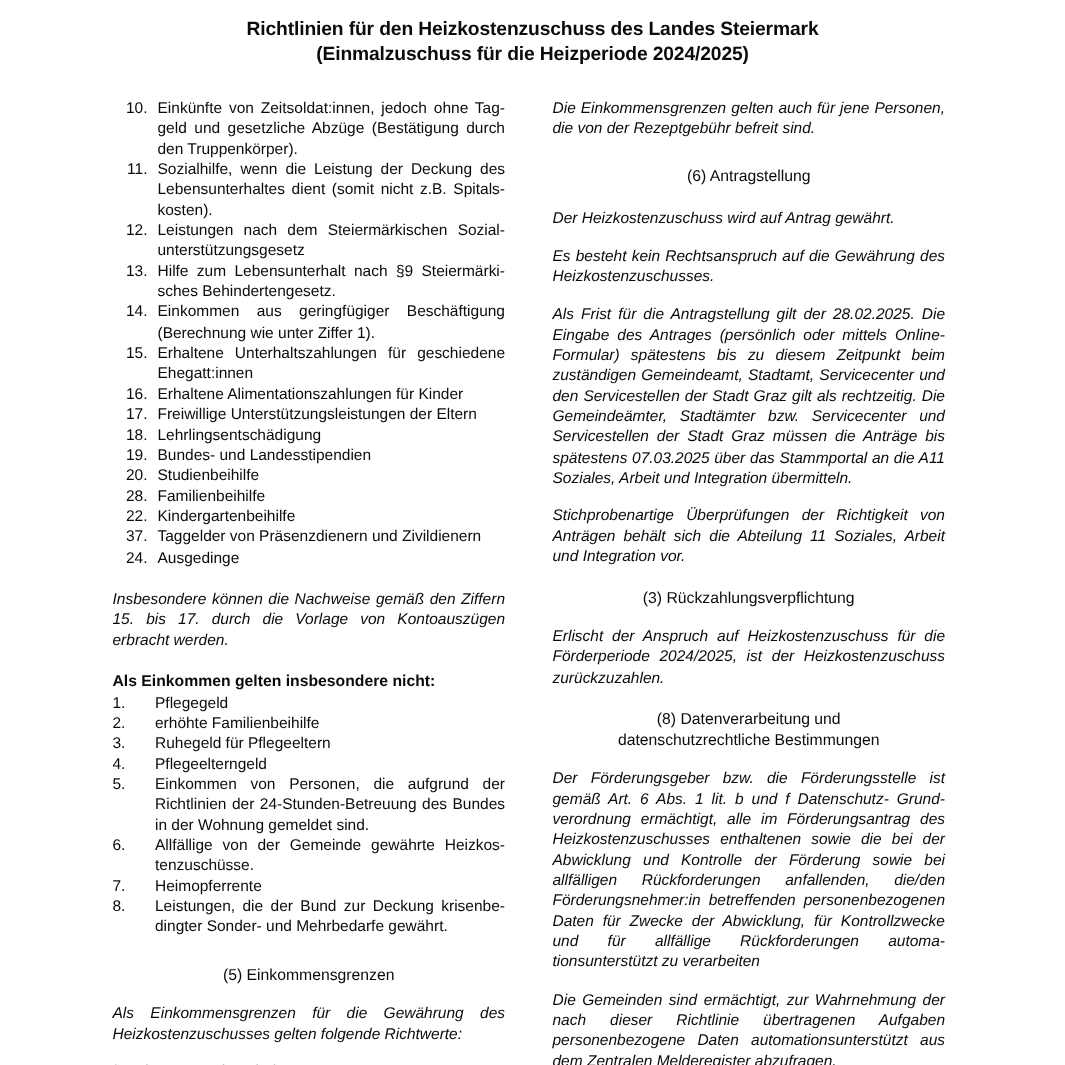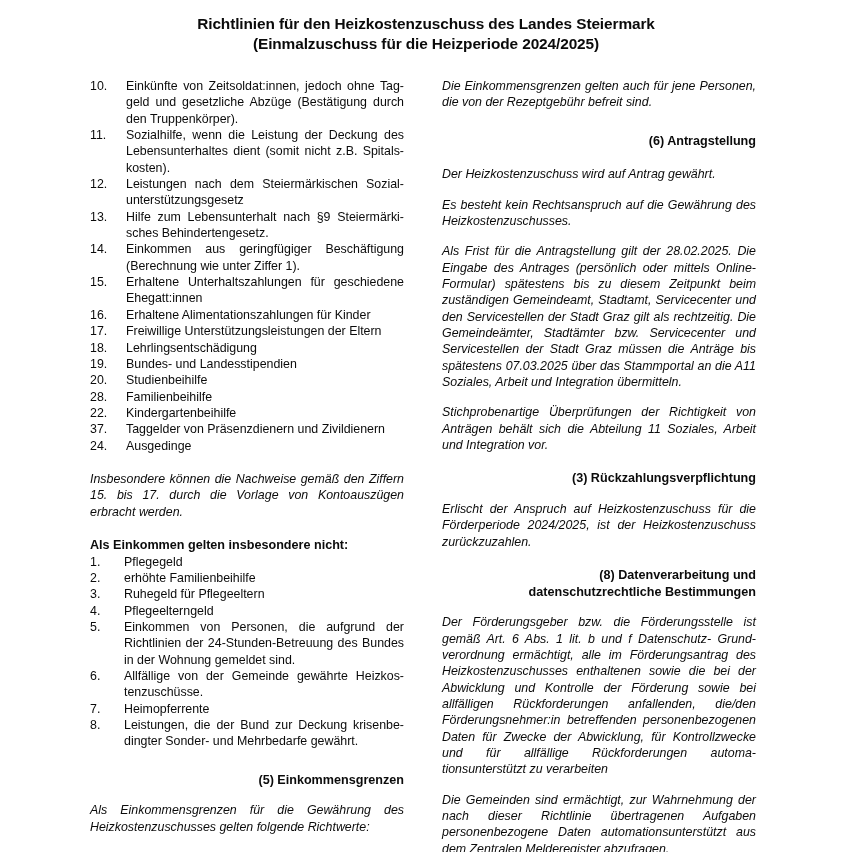--- a/index.html
+++ b/index.html
@@ -60,22 +60,22 @@
     text-justify: inter-word;
     hyphens: manual;
     font-style: italic;
   }
   .gap-sm { height: 14px; }
   .gap-md { height: 17px; }
   .gap-lg { height: 22px; }
 
   h3.section-head {
     font-size: 12.6px;
-    font-weight: bold;
-    text-align: right;
+    font-weight: normal;
+    text-align: center;
     margin: 0;
     line-height: 16.6px;
   }
   h4.sub-head {
     font-size: 12.6px;
     font-weight: bold;
     margin: 0;
     line-height: 16.6px;
     text-align: left;
   }
@@ -92,20 +92,21 @@
     text-align: justify;
     text-justify: inter-word;
     padding-left: 36px;
     margin: 0;
   }
   ol.numlist > li > .num {
     position: absolute;
     left: 0;
     top: 0;
     width: 28px;
+    text-align: right;
     font-size: 12.4px;
     line-height: 16.35px;
   }
   ol.numlist > li > .txt { display: block; }
   ol.numlist.wide > li { padding-left: 34px; }
   ol.numlist.wide > li > .num { width: 16px; text-align: left; }
 
   
   .txt, p.para { text-align-last: left; }
 

